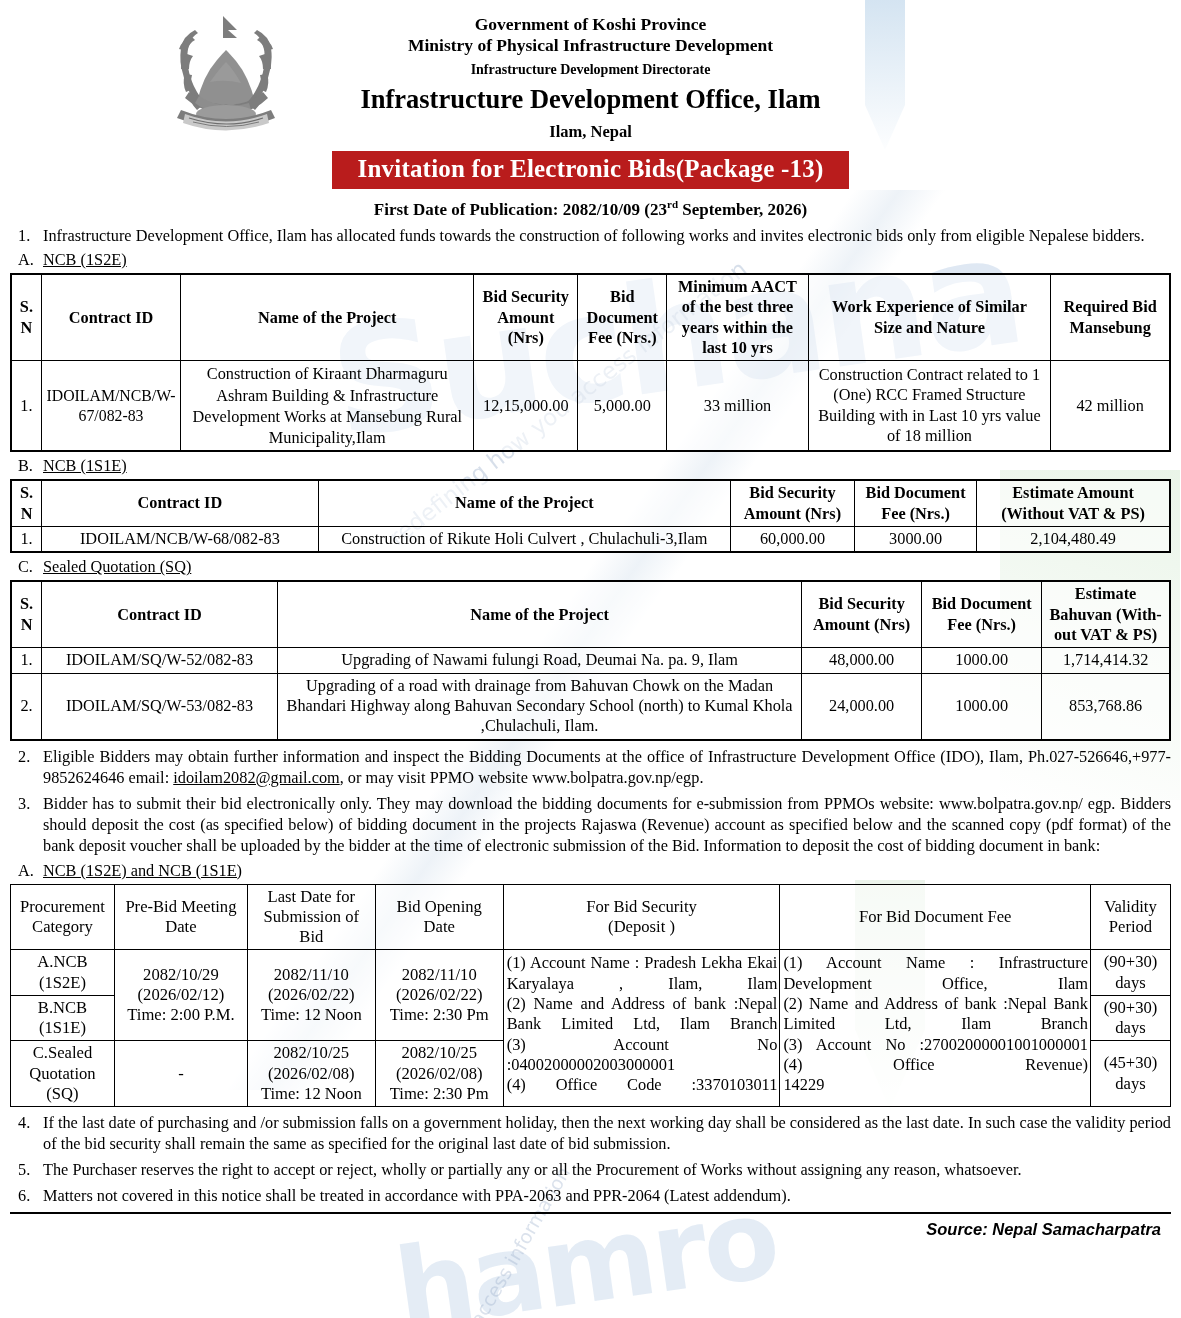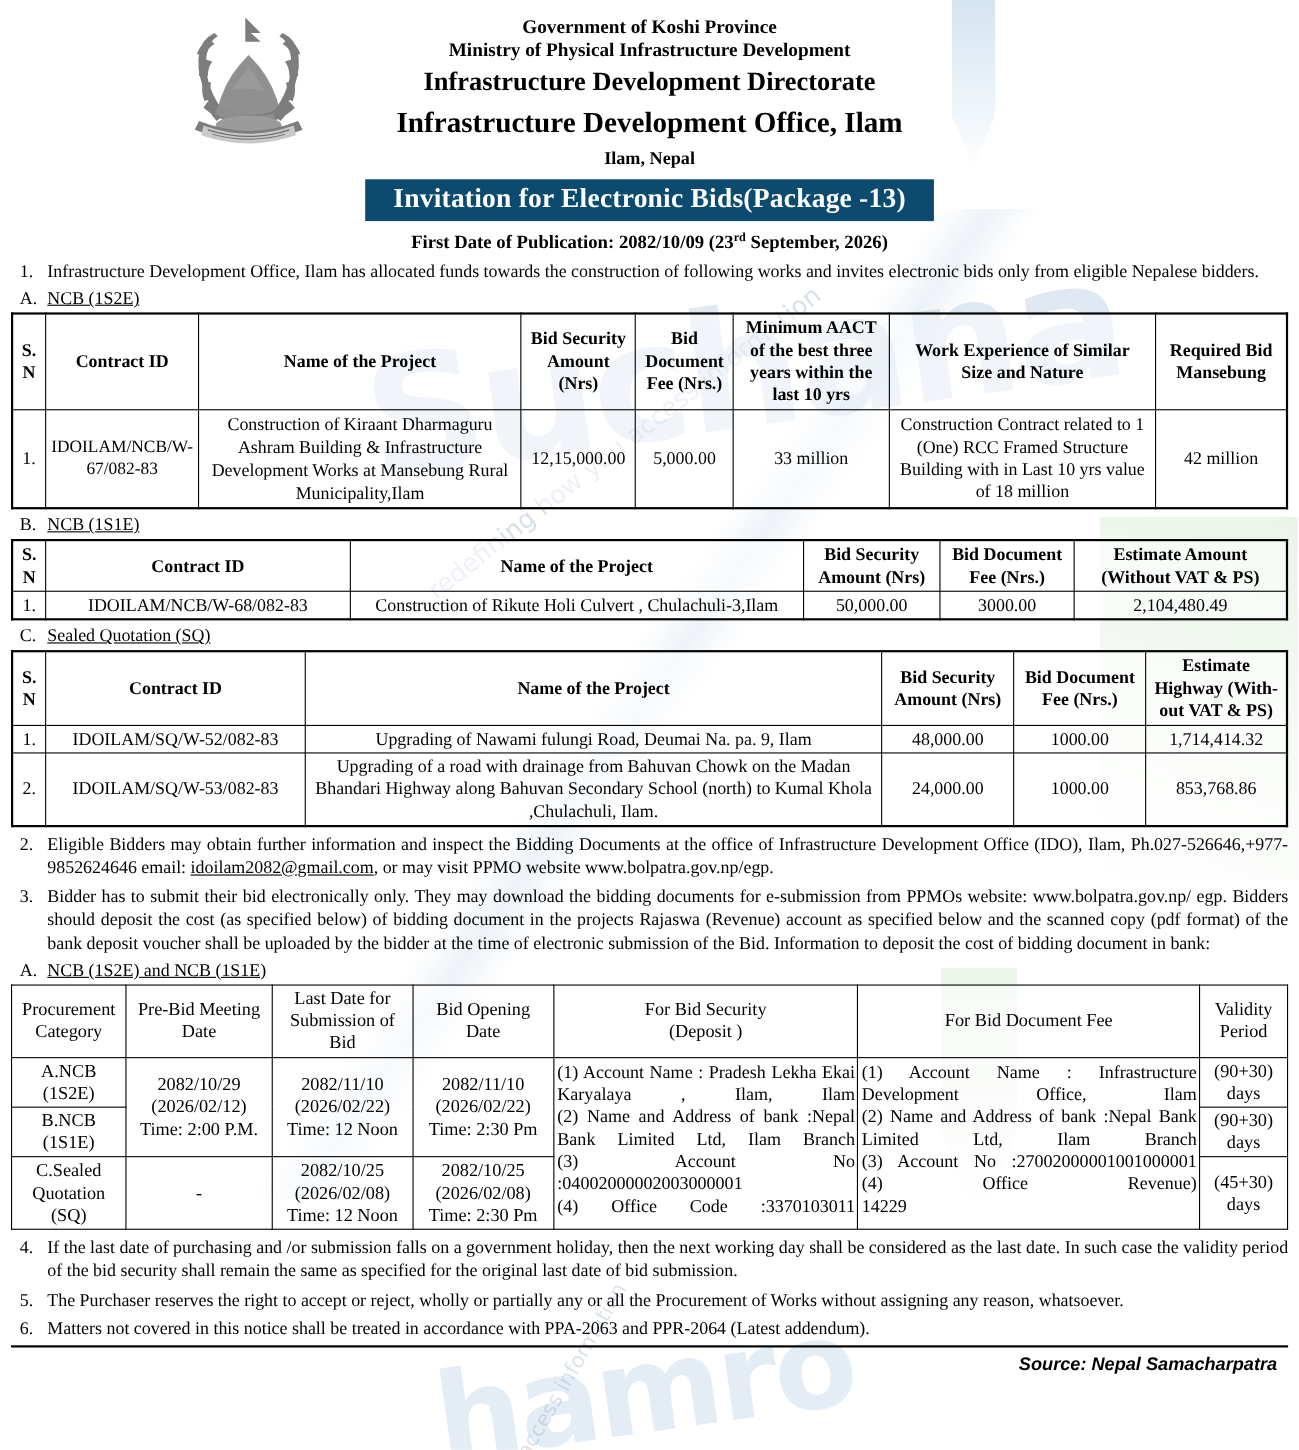--- a/index.html
+++ b/index.html
@@ -71,27 +71,27 @@
 
   
   .header { position: relative; text-align: center; }
   .emblem {
     position: absolute; left: 155px; top: 2px;
     width: 122px; height: 128px;
   }
   .hline { font-weight: bold; line-height: 1.22; }
   .h-gov   { font-size: 17.5px; padding-top: 6px; }
   .h-min   { font-size: 17.5px; }
-  .h-dir   { font-size: 24px; padding-top: 4px; }
+  .h-dir   { font-size: 14px; padding-top: 4px; }
   .h-off   { font-size: 26.5px; padding-top: 5px; }
   .h-loc   { font-size: 16.5px; padding-top: 7px; }
 
   .title-band {
     display: inline-block;
-    background: #0c4a6e; color: #fff;
+    background: #b91c1c; color: #fff;
     font-size: 25px; font-weight: bold;
     padding: 4px 26px 6px 26px;
     margin-top: 9px;
     letter-spacing: 0.2px;
   }
   .pubdate { font-size: 17px; font-weight: bold; margin-top: 9px; }
   .pubdate sup { font-size: 11px; }
 
   
   .clause {
@@ -307,21 +307,21 @@
         <th><span>Bid Security</span><br><span>Amount (Nrs)</span></th>
         <th><span>Bid Document</span><br><span>Fee (Nrs.)</span></th>
         <th><span>Estimate Amount</span><br><span>(Without VAT &amp; PS)</span></th>
       </tr>
     </thead>
     <tbody>
       <tr>
         <td>1.</td>
         <td>IDOILAM/NCB/W-68/082-83</td>
         <td>Construction of Rikute Holi Culvert  , Chulachuli-3,Ilam</td>
-        <td>50,000.00</td>
+        <td>60,000.00</td>
         <td>3000.00</td>
         <td>2,104,480.49</td>
       </tr>
     </tbody>
   </table>
 
   <div class="sub">
     <div class="num">C.</div>
     <div class="body"><u>Sealed Quotation (SQ)</u></div>
   </div>
@@ -335,21 +335,21 @@
         <col style="width:118px">
         <col style="width:126px">
     </colgroup>
     <thead>
       <tr>
         <th><span>S.</span><br><span>N</span></th>
         <th>Contract ID</th>
         <th>Name of the Project</th>
         <th><span>Bid Security</span><br><span>Amount (Nrs)</span></th>
         <th><span>Bid Document</span><br><span>Fee (Nrs.)</span></th>
-        <th><span>Estimate</span><br><span>Highway (With-</span><br><span>out VAT &amp; PS)</span></th>
+        <th><span>Estimate</span><br><span>Bahuvan (With-</span><br><span>out VAT &amp; PS)</span></th>
       </tr>
     </thead>
     <tbody>
       <tr>
         <td>1.</td>
         <td>IDOILAM/SQ/W-52/082-83</td>
         <td>Upgrading of Nawami fulungi Road, Deumai Na. pa. 9, Ilam</td>
         <td>48,000.00</td>
         <td>1000.00</td>
         <td>1,714,414.32</td>

